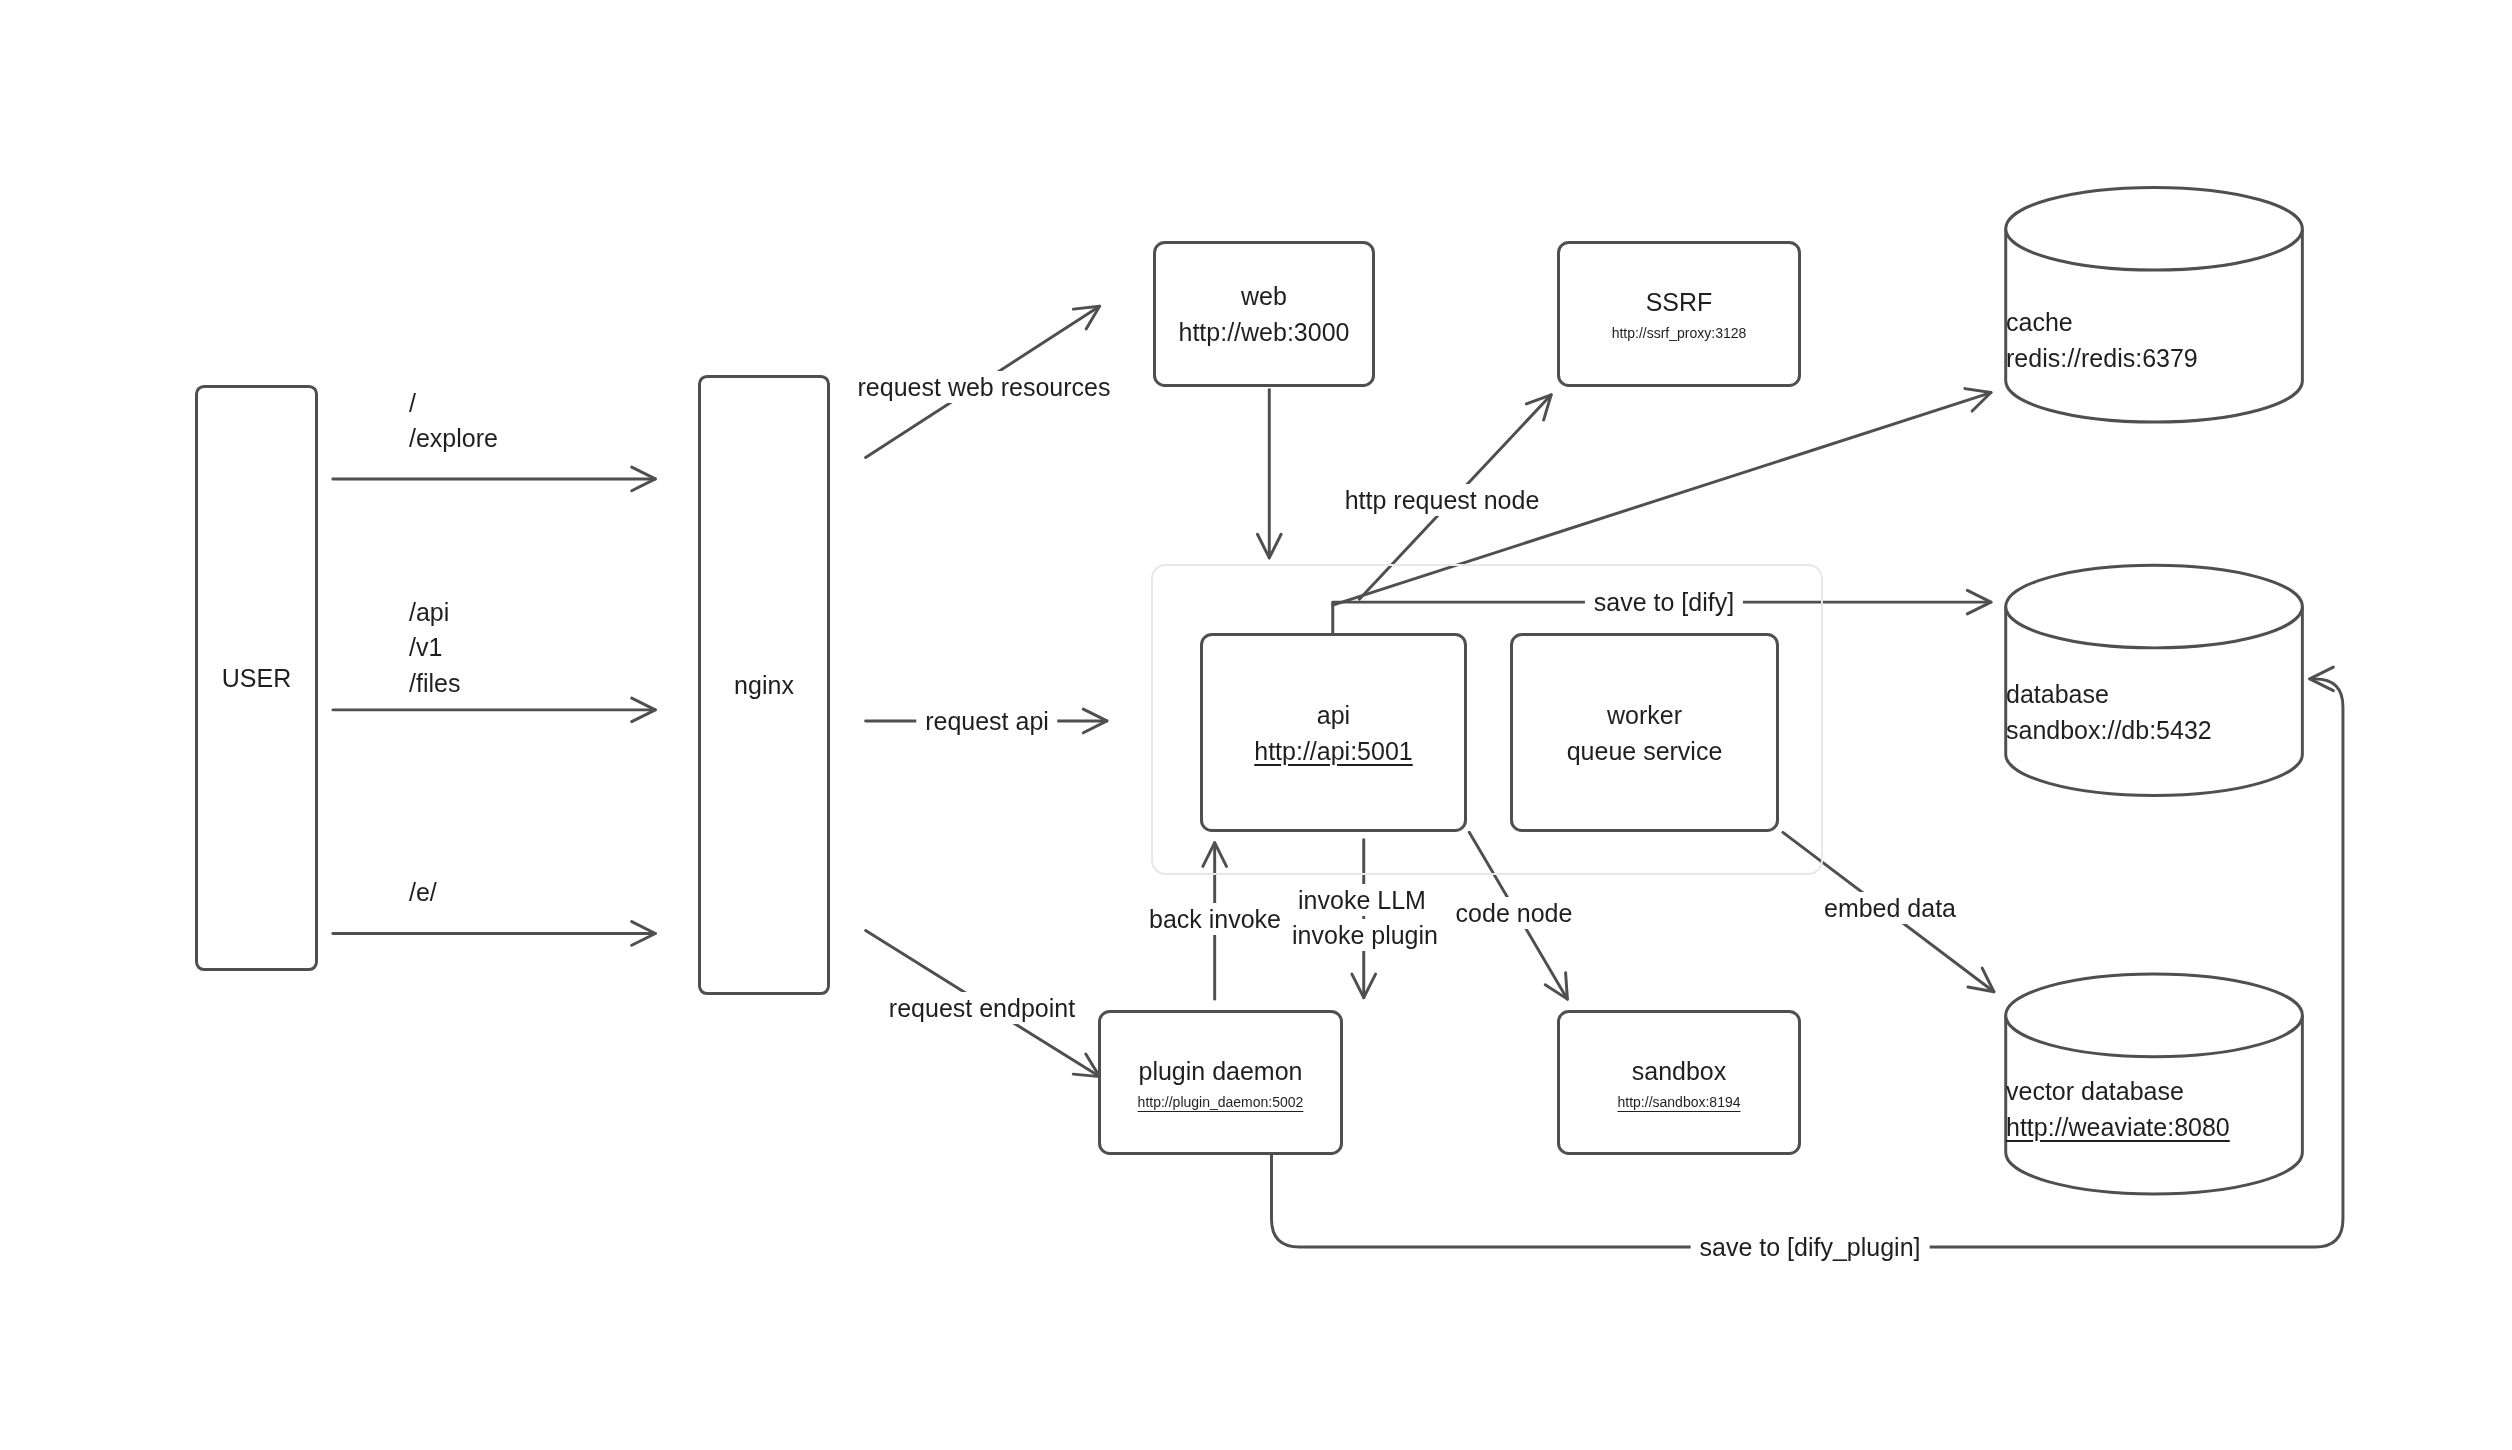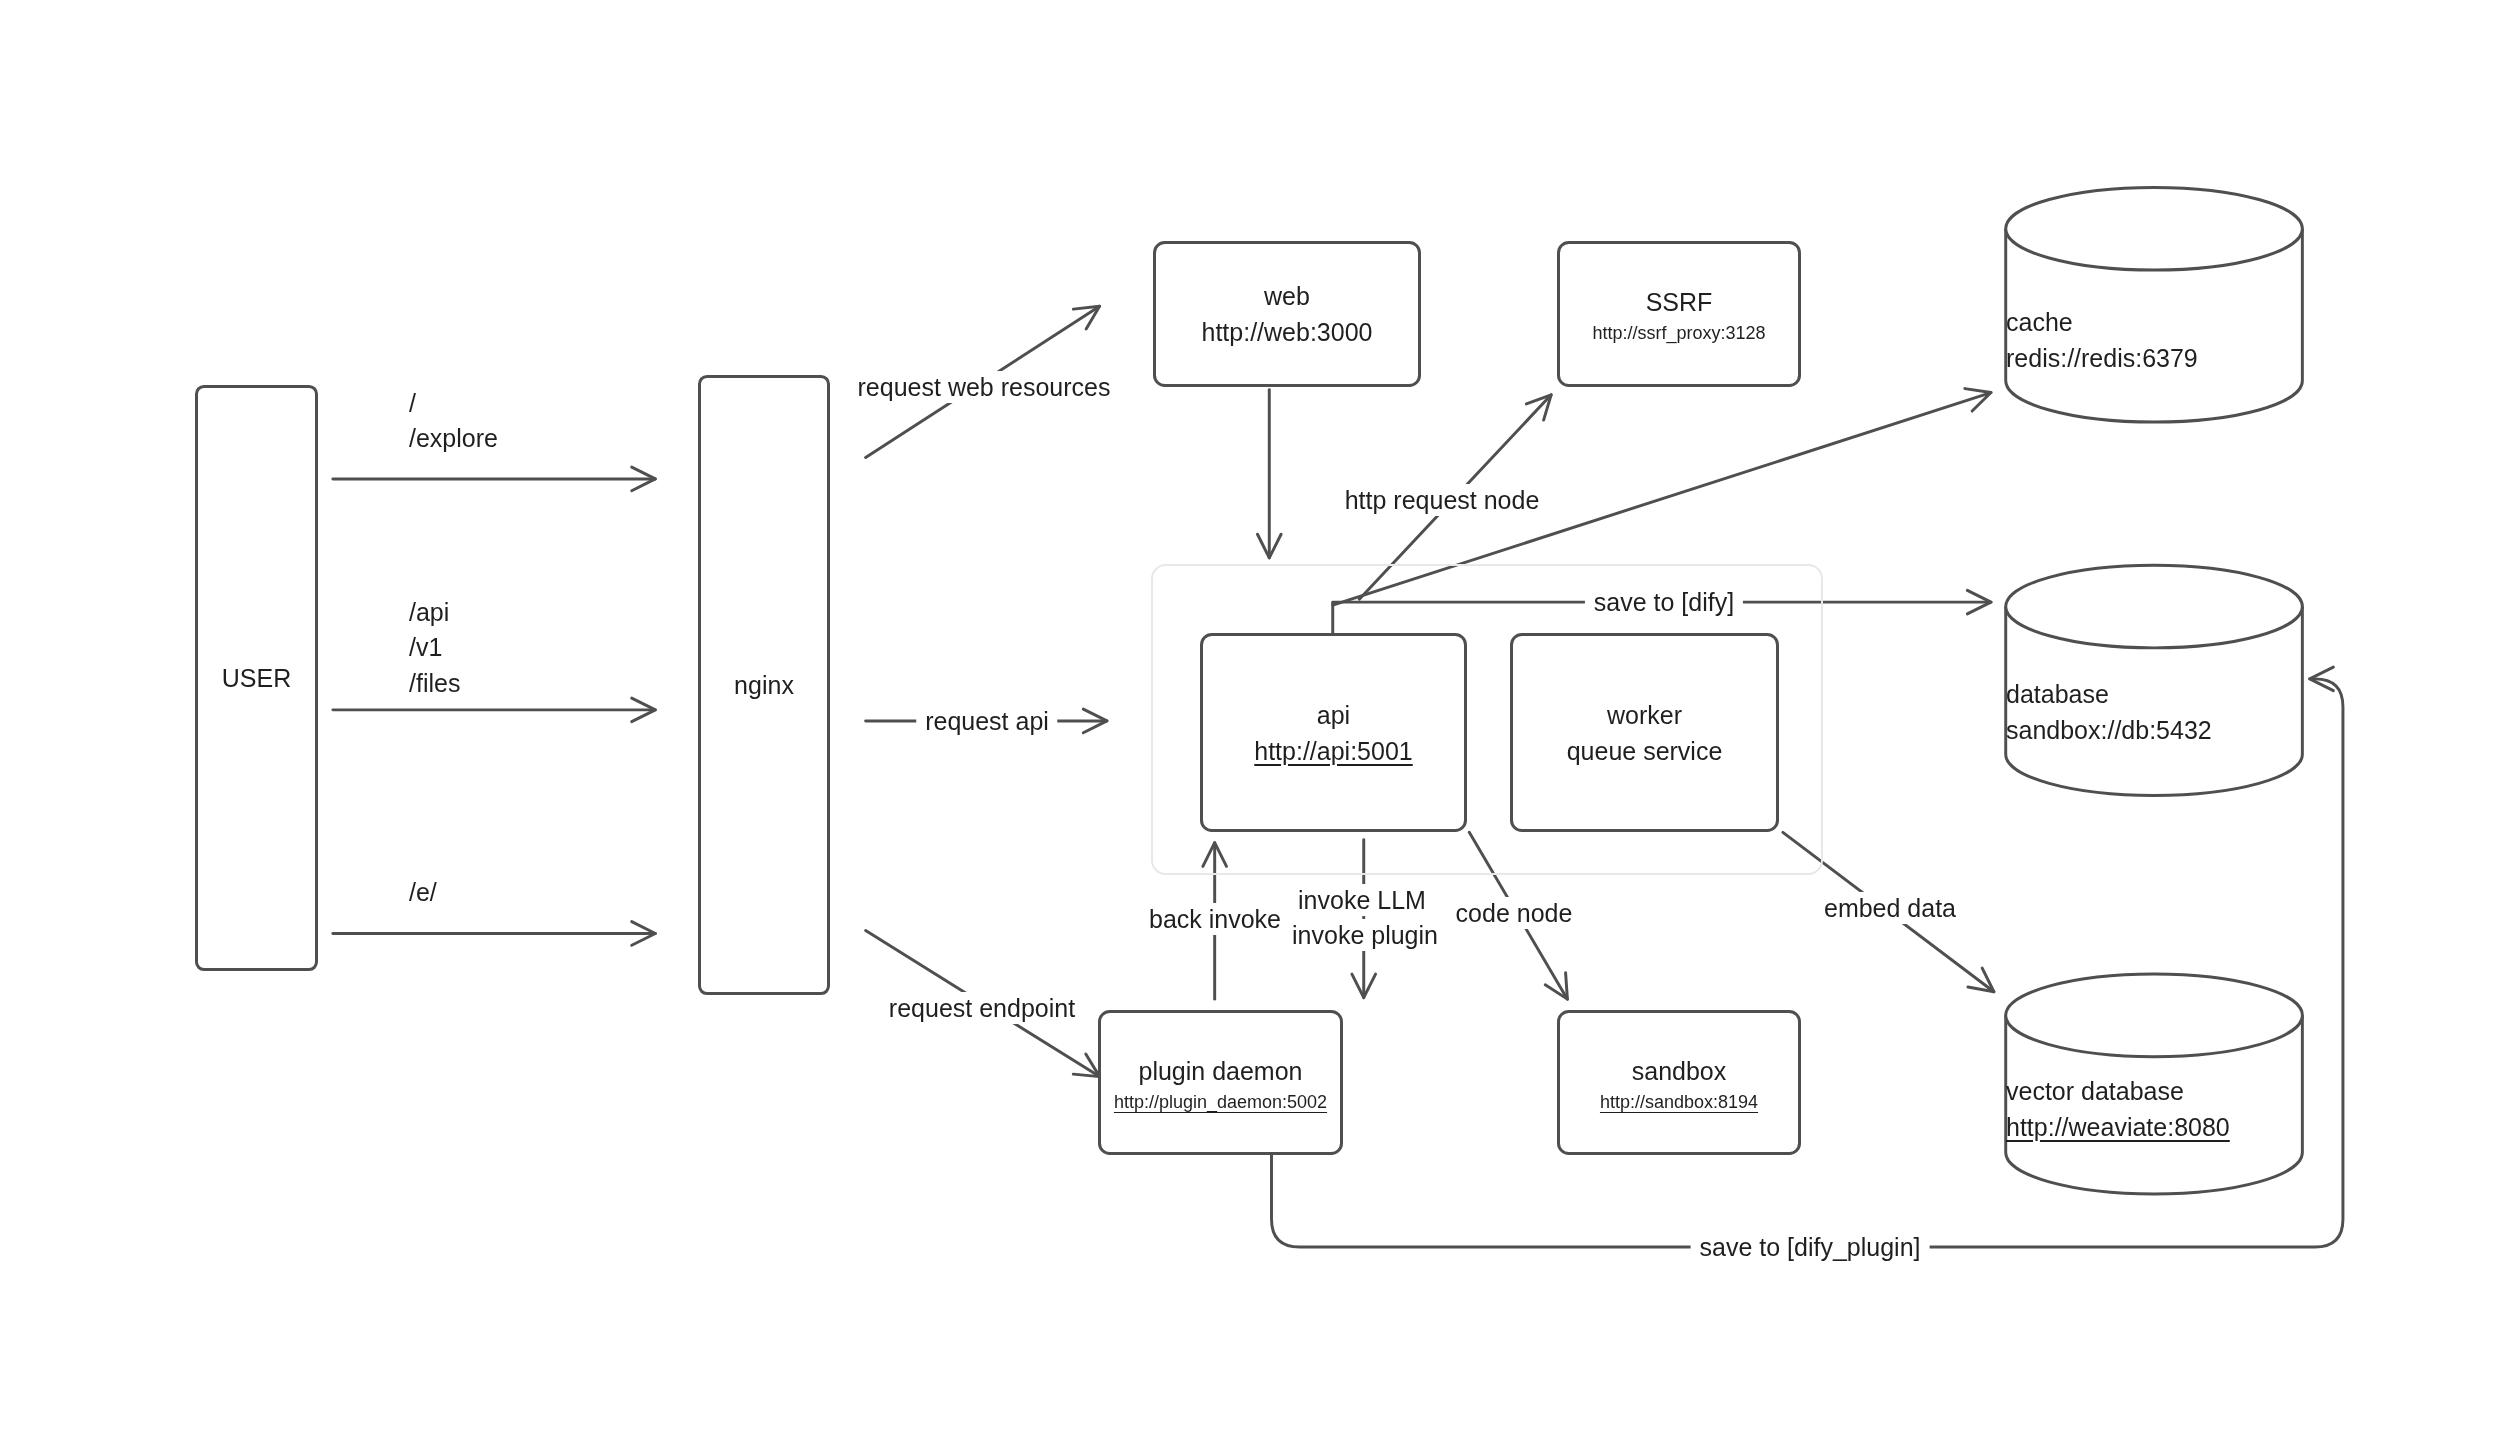--- a/index.html
+++ b/index.html
@@ -16,21 +16,21 @@
     border: 2.2px solid #e8e8e8; border-radius: 14.8px; background: transparent;
   }
   .node {
     position: absolute; z-index: 3;
     border: 3px solid #4f4f4f; border-radius: 11.8px; background: #ffffff;
     display: flex; flex-direction: column; align-items: center; justify-content: center;
     text-align: center;
   }
   .node .title { font-size: 25px; line-height: 36px; }
   .node .subtitle { font-size: 25px; line-height: 36px; }
-  .node .subtitle.small { font-size: 18px; line-height: 22px; margin-top: 2px; }
+  .node .subtitle.small { font-size: 14px; line-height: 22px; margin-top: 2px; }
   .cyl-text {
     position: absolute; z-index: 3; text-align: left;
     font-size: 25px; line-height: 36px;
   }
   .edge-label {
     position: absolute; z-index: 4; transform: translate(-50%, -50%);
     background: #ffffff; padding: 1.5px 8.9px;
     font-size: 25px; white-space: nowrap;
   }
   .path-label {
@@ -96,21 +96,21 @@
   <div class="group" style="left:1151px; top:564px; width:672px; height:311px;"></div>
 
   <div class="node" style="left:195px; top:385px; width:123px; height:586px; border-radius:8.9px;">
     <div class="title">USER</div>
   </div>
 
   <div class="node" style="left:698px; top:375px; width:132px; height:620px; border-radius:8.9px;">
     <div class="title">nginx</div>
   </div>
 
-  <div class="node" style="left:1153px; top:241px; width:268px; height:146px;">
+  <div class="node" style="left:1153px; top:241px; width:222px; height:146px;">
     <div class="title">web</div>
     <div class="subtitle">http://web:3000</div>
   </div>
 
   <div class="node" style="left:1557px; top:241px; width:244px; height:146px;">
     <div class="title">SSRF</div>
     <div class="subtitle small">http://ssrf_proxy:3128</div>
   </div>
 
   <div class="node" style="left:1200px; top:633px; width:267px; height:199px;">

